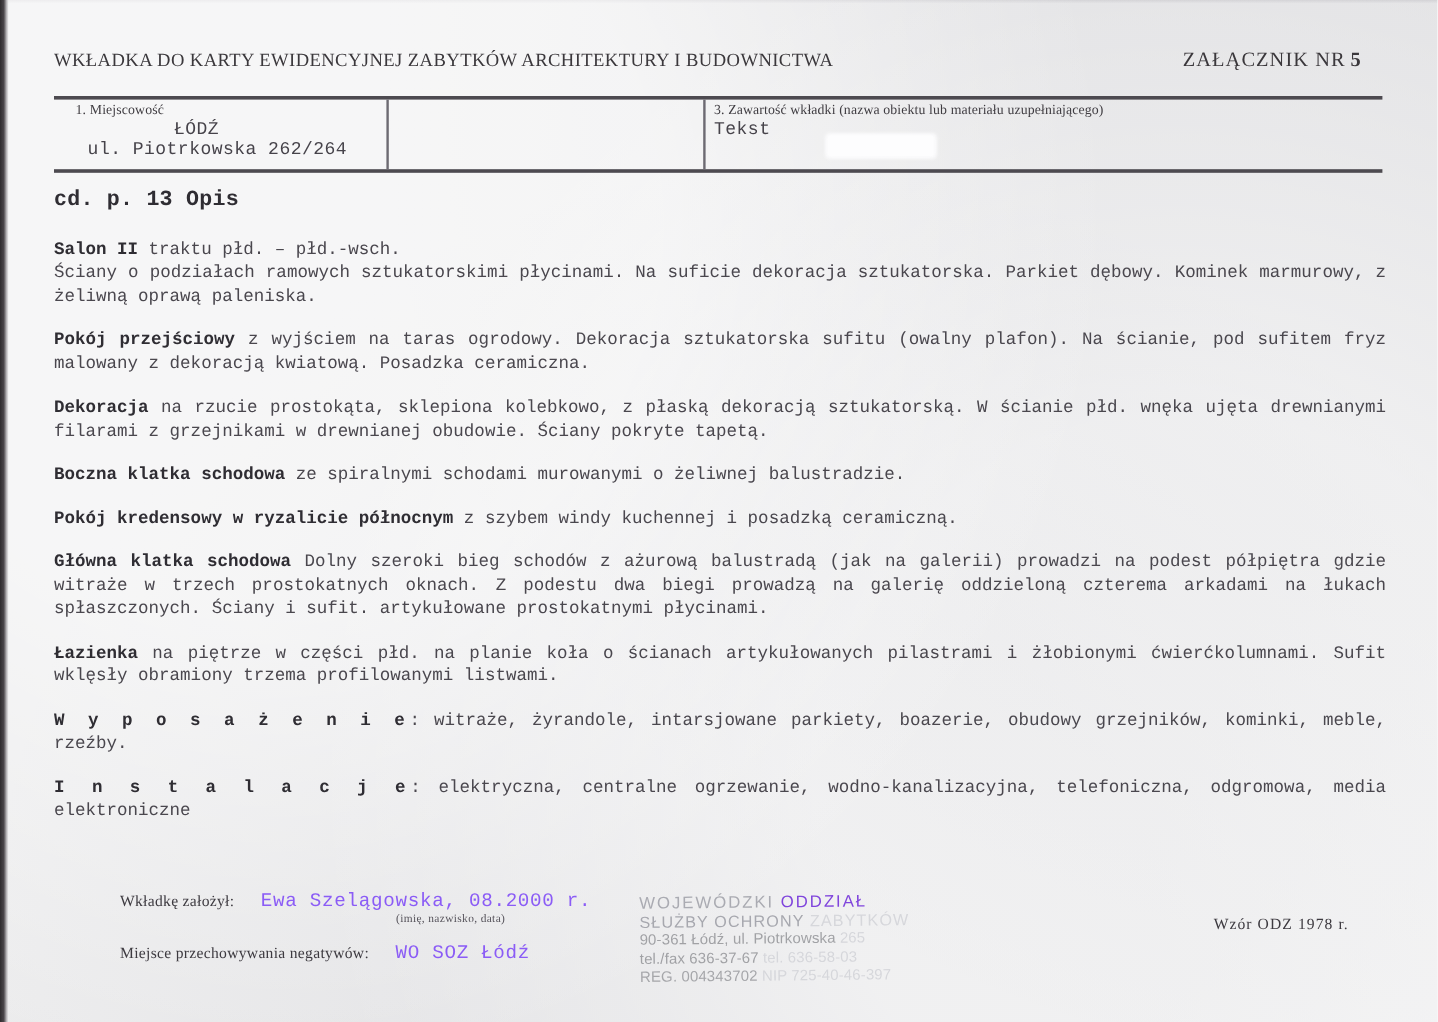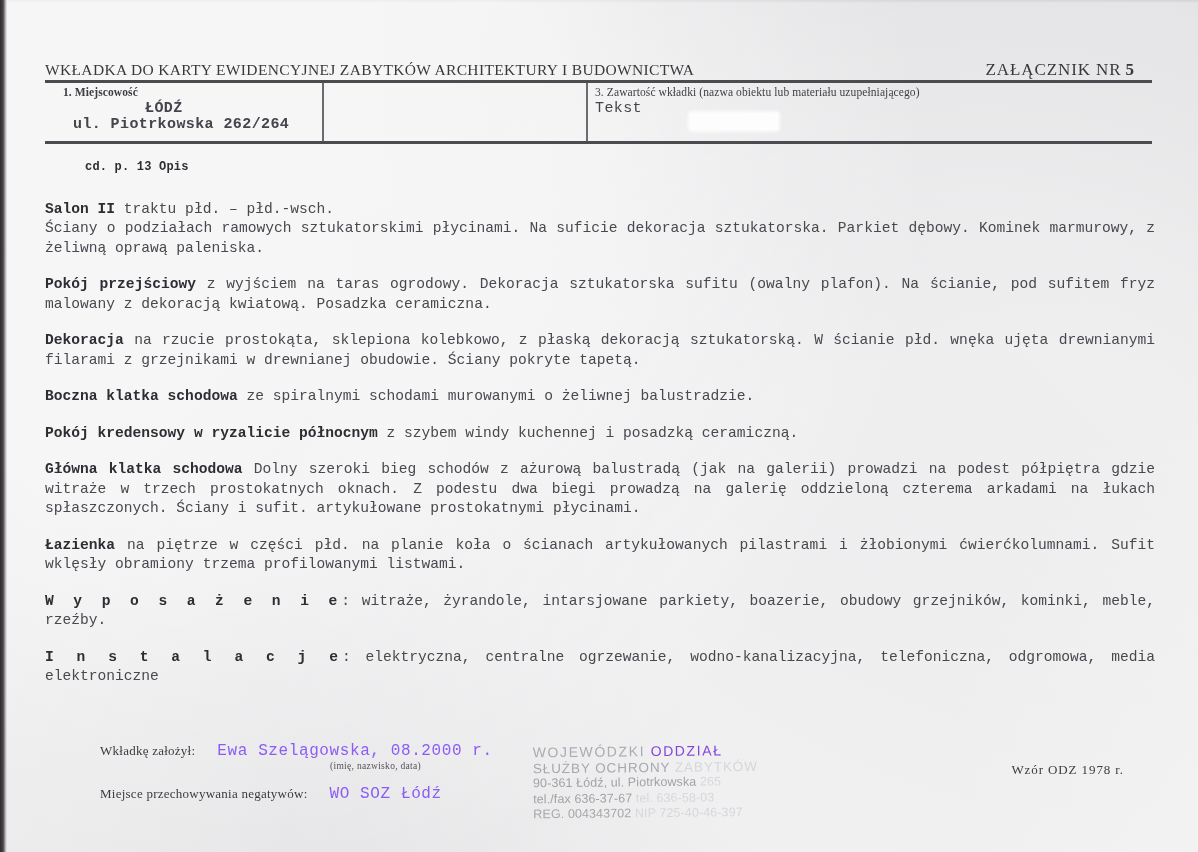--- a/index.html
+++ b/index.html
@@ -41,21 +41,21 @@
       radial-gradient(circle at 18% 22%, rgba(255,255,255,.55) 0 28%, rgba(0,0,0,0) 60%),
       radial-gradient(circle at 82% 76%, rgba(255,255,255,.45) 0 26%, rgba(0,0,0,0) 62%),
       radial-gradient(circle at 55% 95%, rgba(160,160,170,.10) 0 30%, rgba(0,0,0,0) 65%),
       radial-gradient(circle at 95% 8%, rgba(150,150,160,.10) 0 26%, rgba(0,0,0,0) 60%);
     pointer-events: none;
   }
 
   
   .header-row {
     position: absolute;
-    left: 45px; top: 60px;
+    left: 45px; top: 40px;
     width: 1107px;
     display: flex;
     align-items: baseline;
     justify-content: space-between;
   }
   .header-title {
     font-family: "Liberation Serif", serif;
     font-size: 15.5px;
     letter-spacing: .35px;
     color: #3b383c;
@@ -114,21 +114,21 @@
     letter-spacing: .1px;
     line-height: 14px;
     color: #3f3c41;
   }
   .cell-value-mono {
     font-family: "Liberation Mono", monospace;
     font-size: 15px;
     color: #46434a;
     letter-spacing: .4px;
   }
-  .cell-1 { left: 18px; width: 255px; font-weight: bold; }
+  .cell-1 { left: 18px; width: 255px; }
   .cell-1 .v1 { margin-top: 1px; padding-left: 82px; }
   .cell-1 .v2 { margin-top: -1px; padding-left: 10px; }
   .cell-2 { left: 286px; width: 250px; }
   .cell-2 .v1 { margin-top: 1px; font-size: 15.5px; letter-spacing: 1px; }
   .cell-3 { left: 550px; width: 545px; }
   .cell-3 .v1 { margin-top: 1px; }
 
   .whiteout {
     position: absolute;
     left: 690px; top: 113px;
@@ -143,25 +143,24 @@
     position: absolute;
     left: 45px; top: 158px;
     width: 1110px;
     font-family: "Liberation Mono", monospace;
     font-size: 14.6px;
     line-height: 19.5px;
     color: #4a474e;
   }
   .section-title {
     font-weight: bold;
-    font-size: 12px;
+    font-size: 18px;
     color: #2f2d33;
     margin-bottom: 22px;
     letter-spacing: .2px;
-    margin-left: 40px;
   }
   .para {
     margin: 0 0 17px 0;
     text-align: justify;
     text-justify: inter-word;
     white-space: normal;
   }
   .para.last { margin-bottom: 0; }
   .para b {
     font-weight: bold;

